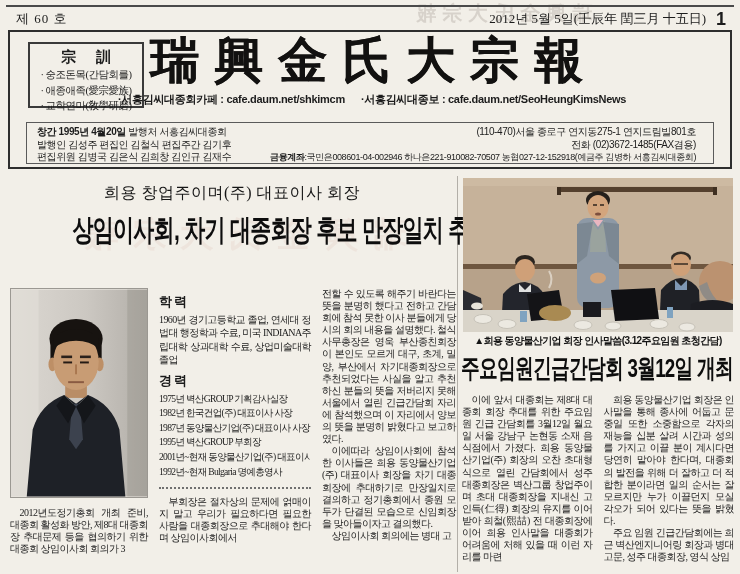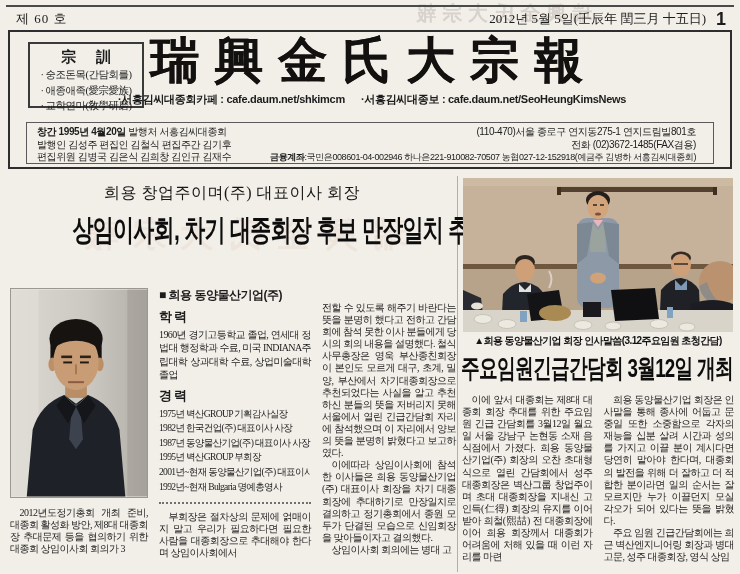--- a/index.html
+++ b/index.html
@@ -74,21 +74,21 @@
   }
   .headline1 {
     position:absolute; left:4px; top:210px; width:456px; text-align:center;
     font-family:"Liberation Sans","DejaVu Sans",sans-serif;
     font-size:30px; font-weight:900; letter-spacing:-1px; color:#0d0d0d;
     transform:scaleX(0.70); transform-origin:center; white-space:nowrap;
   }
   .lead-cols { position:absolute; left:10px; top:288px; width:446px; bottom:0; display:flex; gap:11px; }
   .lcol1 { width:138px; flex:none; }
   .lcol2 { width:152px; flex:none; }
-  .lcol3 { width:134px; flex:none;margin-top:14px; }
+  .lcol3 { width:134px; flex:none; }
   .portrait { width:138px; height:210px; display:block; border:1px solid #9b9892; }
   .lcol1 .bt { margin-top:9px; }
   .pb-head { font-family:"Liberation Sans","DejaVu Sans",sans-serif; font-weight:bold; font-size:12px; line-height:15px; letter-spacing:-0.5px; }
   .pb-head2 { padding-left:15px; }
   .pb-label { font-weight:bold; font-size:13px; margin:5px 0 2px; letter-spacing:2px; }
   .pb-edu { font-size:10px; line-height:13.4px; letter-spacing:-0.6px; text-align:justify; }
   .pb-career { margin-top:1px; }
   .pb-career div { font-size:9.6px; line-height:14.6px; letter-spacing:-0.7px; white-space:nowrap; overflow:hidden; }
   .dotted { border-bottom:2px dotted #6f6f6f; margin:8px 0 7px; }
   
@@ -190,21 +190,20 @@
             <path d="M62,116 L70,116 L73,152 L66,162 L59,152 Z" fill="#3c424e"></path>
             <path d="M54,107 L66,119 L58,136 L46,118 Z" fill="#14161a"></path>
             <path d="M78,107 L66,119 L74,136 L86,118 Z" fill="#14161a"></path>
           </g>
         </svg>
         <p class="bt"> 2012년도정기총회 개최 준비, 대종회 활성화 방안, 제8대 대종회장 추대문제 등을 협의하기 위한 대종회 상임이사회 회의가 3</p>
       </div>
 
       <div class="lcol2">
         <div>
-          <div class="pb-head">■ 희용 동양물산기업(주)</div>
           <div class="pb-label">학력</div>
           <div class="pb-edu">1960년 경기고등학교 졸업, 연세대 정법대 행정학과 수료, 미국 INDIANA주립대학 상과대학 수료, 상업미술대학 졸업</div>
           <div class="pb-label">경력</div>
           <div class="pb-career">
             <div>1975년 벽산GROUP 기획감사실장</div>
             <div>1982년 한국건업(주) 대표이사 사장</div>
             <div>1987년 동양물산기업(주) 대표이사 사장</div>
             <div>1995년 벽산GROUP 부회장</div>
             <div>2001년~현재 동양물산기업(주) 대표이사 회장</div>
             <div>1992년~현재 Bulgaria 명예총영사</div>
@@ -278,21 +277,21 @@
         <ellipse cx="150" cy="148" rx="8" ry="4" fill="#ece9e1" stroke="#c6c2b8" stroke-width="1"></ellipse>
         <ellipse cx="196" cy="146" rx="9" ry="4.5" fill="#ece9e1" stroke="#c6c2b8" stroke-width="1"></ellipse>
         <ellipse cx="224" cy="149" rx="8" ry="4" fill="#ece9e1" stroke="#c6c2b8" stroke-width="1"></ellipse>
         <ellipse cx="14" cy="128" rx="6" ry="3.5" fill="#e7e3da"></ellipse>
       </g>
     </svg>
     <div class="caption">▲희용 동양물산기업 회장 인사말씀(3.12주요임원 초청간담)</div>
     <div class="headline2">주요임원긴급간담회 3월12일 개최</div>
     <div class="right-cols">
       <div class="rcol">
-        <p class="bt"> 이에 앞서 대종회는 제8대 대종회 회장 추대를 위한 주요임원 긴급 간담회를 3월12일 월요일 서울 강남구 논현동 소재 음식점에서 가졌다. 희용 동양물산기업(주) 회장의 오찬 초대형식으로 열린 간담회에서 성주 대종회장은 벽산그룹 창업주이며 초대 대종회장을 지내신 고 인득(仁得) 회장의 유지를 이어받아 희철(熙喆) 전 대종회장에 이어 희용 회장께서 대종회가 어려움에 처해 있을 때 이런 자리를 마련</p>
+        <p class="bt"> 이에 앞서 대종회는 제8대 대종회 회장 추대를 위한 주요임원 긴급 간담회를 3월12일 월요일 서울 강남구 논현동 소재 음식점에서 가졌다. 희용 동양물산기업(주) 회장의 오찬 초대형식으로 열린 간담회에서 성주 대종회장은 벽산그룹 창업주이며 초대 대종회장을 지내신 고 인득(仁得) 회장의 유지를 이어받아 희철(熙喆) 전 대종회장에 이어 희용 인사말을 대종회가 어려움에 처해 있을 때 이런 자리를 마련</p>
       </div>
       <div class="rcol">
         <p class="bt"> 희용 동양물산기업 회장은 인사말을 통해 종사에 어둡고 문중일 또한 소중함으로 각자의 재능을 십분 살려 시간과 성의를 가지고 이끌 분이 계시다면 당연히 맡아야 한다며, 대종회의 발전을 위해 더 잘하고 더 적합한 분이라면 일의 순서는 잘 모르지만 누가 이끌던지 모실 각오가 되어 있다는 뜻을 밝혔다.
  주요 임원 긴급간담회에는 희근 벽산엔지니어링 회장과 병대 고문, 성주 대종회장, 영식 상임</p>
       </div>
     </div>
   </div>
 
 </div>
 

